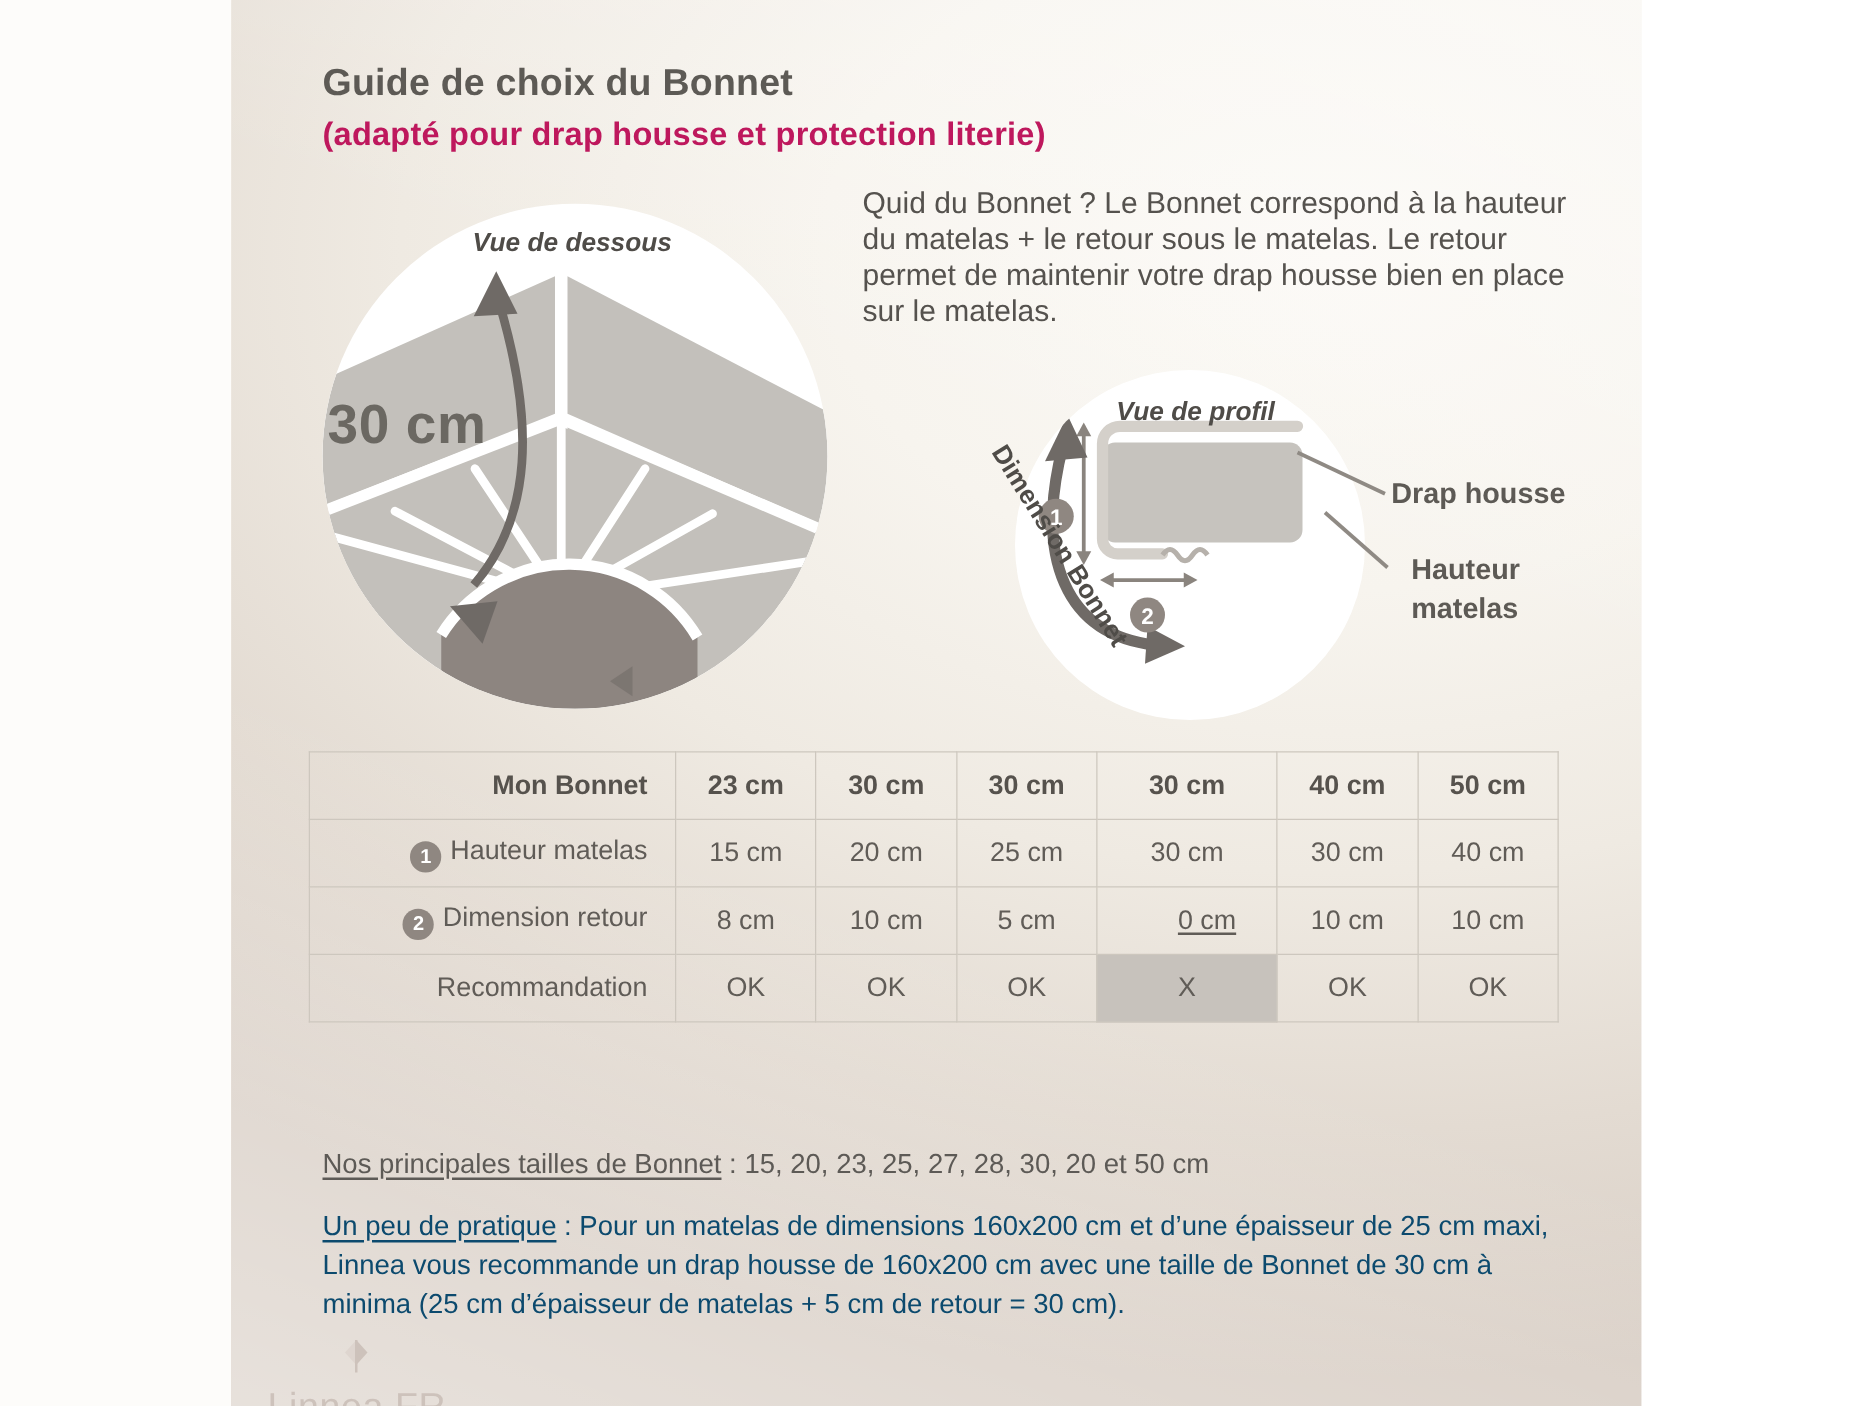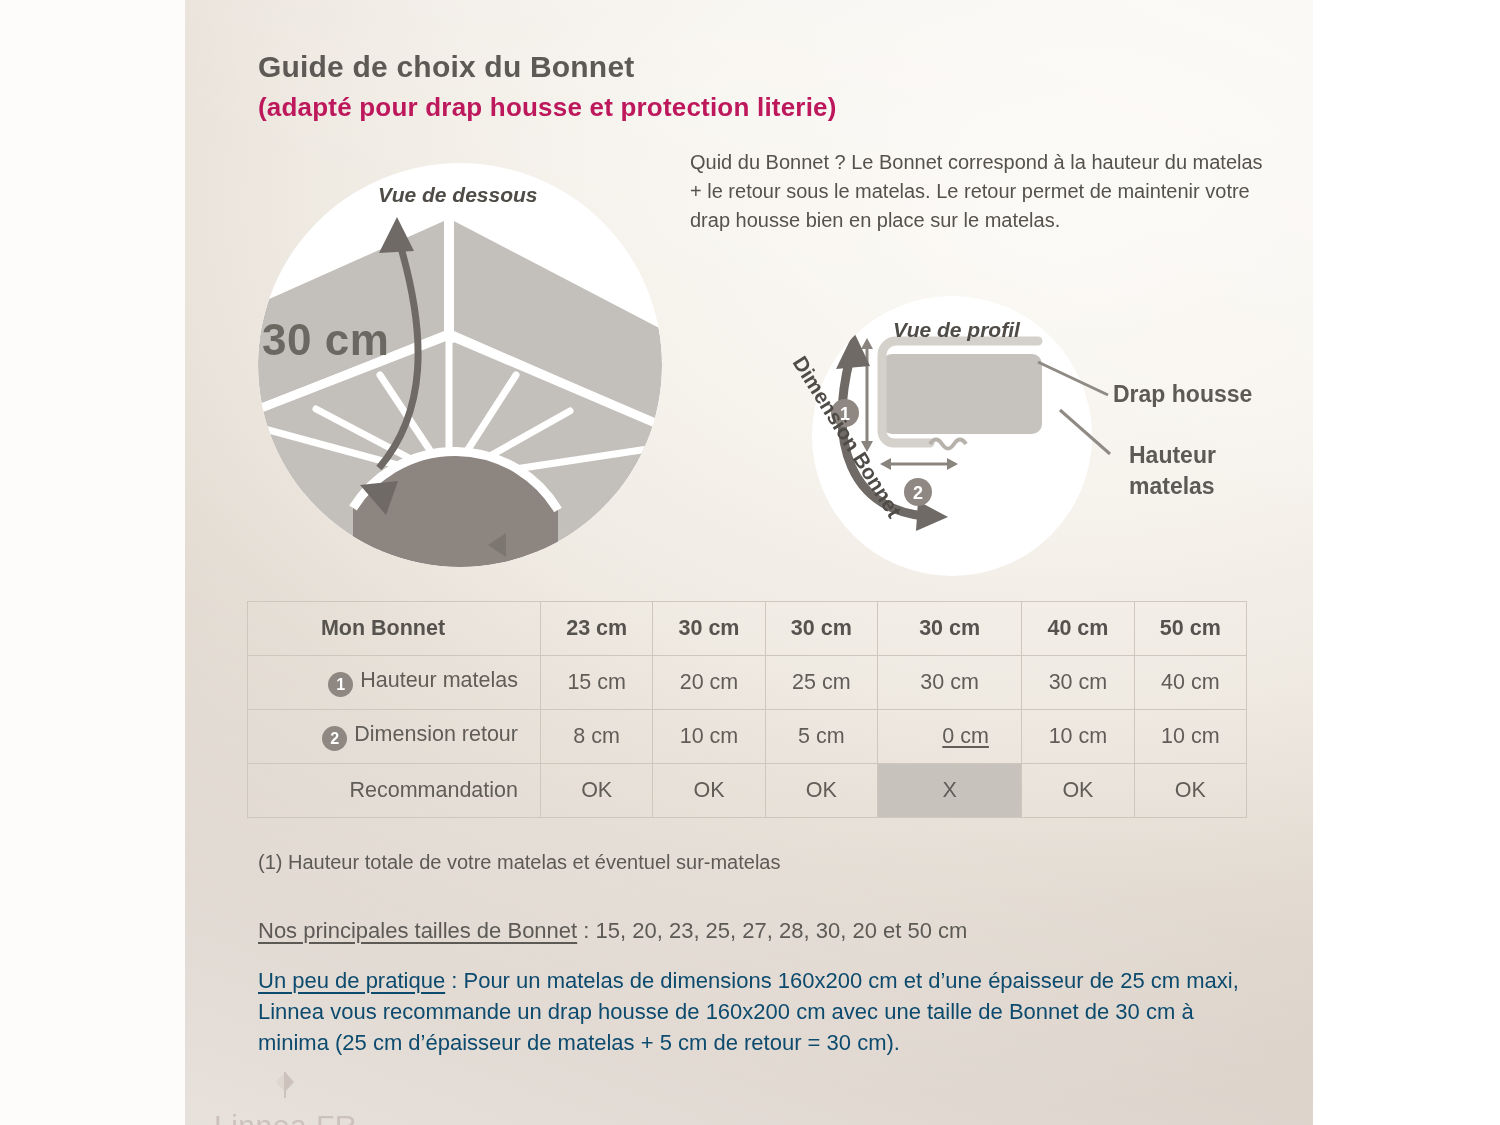--- a/index.html
+++ b/index.html
@@ -23,21 +23,21 @@
     pointer-events:none;
   }
 
   .abs{position:absolute;}
 
   
   #title{left:258px;top:50px;font-size:30px;font-weight:bold;color:#5d5a55;letter-spacing:.2px;}
   #subtitle{left:258px;top:92px;font-size:26px;font-weight:bold;color:#be185d;letter-spacing:.2px;}
 
   
-  #intro{left:690px;top:148px;width:580px;font-size:20px;line-height:29px;color:#55524e;}
+  #intro{left:690px;top:148px;width:580px;font-size:24px;line-height:29px;color:#55524e;}
 
   
   .circle{border-radius:50%;background:#ffffff;}
   #circle-bottom{left:258px;top:163px;width:404px;height:404px;overflow:hidden;}
   #circle-side{left:812px;top:296px;width:280px;height:280px;overflow:hidden;}
 
   .cap-label{font-style:italic;font-size:21px;color:#4f4c48;font-weight:600;}
 
   #bigdim{left:262px;top:315px;font-size:44px;font-weight:bold;color:#6b6862;letter-spacing:.5px;z-index:6;}
 
@@ -62,21 +62,21 @@
     height:53px;
     font-size:21.5px;
     color:#605c57;
     text-align:center;
     padding:0;
   }
   #table .rowlabel{
     text-align:right;padding-right:22px;width:270px;
     white-space:nowrap;position:relative;
   }
-  #table tr.head td{font-weight:bold;color:#56524d;text-align:center;}
+  #table tr.head td{font-weight:bold;color:#56524d;}
   #table tr.head .rowlabel{font-weight:bold;}
   .badge{
     display:inline-block;width:25px;height:25px;border-radius:50%;
     background:#8f8781;color:#fff;font-size:16px;font-weight:bold;
     line-height:25px;text-align:center;margin-right:7px;
     vertical-align:-3px;
   }
   td.warn{background:#c7c2bc;}
   .uline{text-decoration:underline;text-underline-offset:3px;margin-left:32px;}
 
@@ -236,21 +236,20 @@
       <td>OK</td>
       <td>OK</td>
       <td class="warn">X</td>
       <td>OK</td>
       <td>OK</td>
     </tr>
   </tbody>
     </table>
 
   <div class="abs" id="notes">
-    <div>(1) Hauteur totale de votre matelas et éventuel sur-matelas</div>
   </div>
 
   <div class="abs" id="sizes"><span class="u">Nos principales tailles de Bonnet</span><span> : 15, 20, 23, 25, 27, 28, 30, 20 et 50 cm</span></div>
 
   <div class="abs" id="pratique"><span class="u">Un peu de pratique</span><span> : Pour un matelas de dimensions 160x200 cm et d’une épaisseur de 25 cm maxi, Linnea vous recommande un drap housse de 160x200 cm avec une taille de Bonnet de 30 cm à minima (25 cm d’épaisseur de matelas + 5 cm de retour = 30 cm).</span></div>
 
   <div class="abs" id="logo">
     <svg width="24" height="30" viewBox="0 0 24 30">
       <path d="M12 3 L21 13 L12 23 Z" fill="#cdc2bb"></path>
       <path d="M12 3 L3 13 L12 23 Z" fill="#ded5cf"></path>

